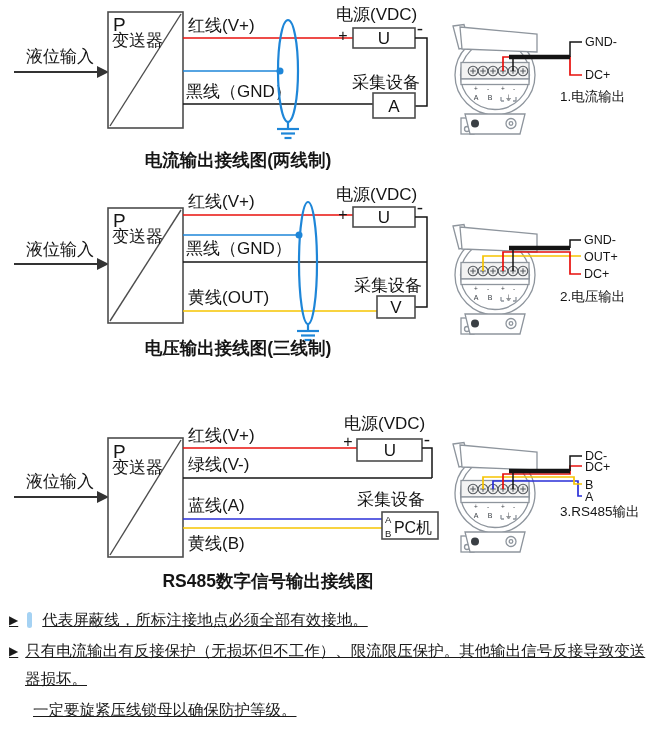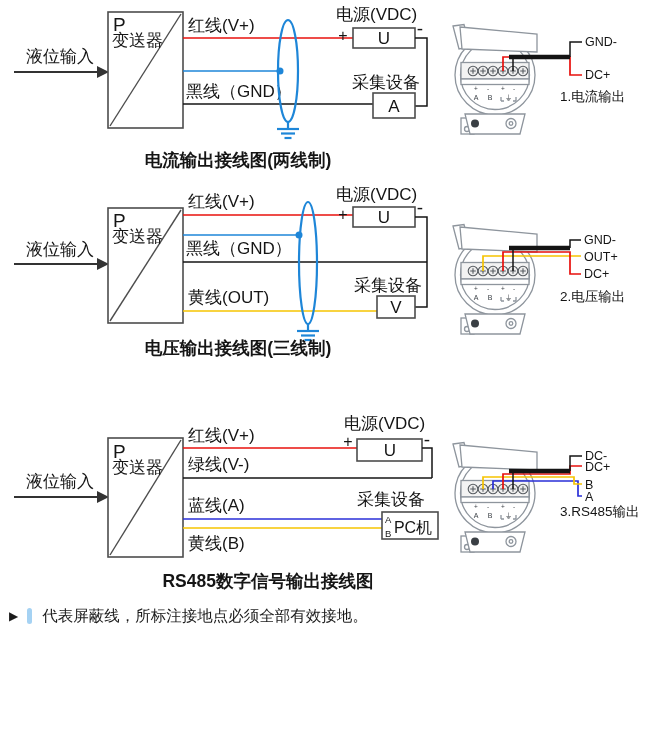--- a/index.html
+++ b/index.html
@@ -13,21 +13,21 @@
   .lbl{font-size:17px;}
   .small-lbl{font-size:12.5px;}
   .out-name{font-size:13.5px;}
   .cap{font-size:17.5px;font-weight:bold;}
   .unit{font-size:17px;}
   .pol{font-size:16px;}
   .dev{stroke:#8e959d;stroke-width:1.3;fill:none;}
   .devfill{fill:#fff;stroke:#8e959d;stroke-width:1.3;}
   .devtxt{font-size:6.5px;fill:#3c4147;}
   .notes{position:absolute;left:0;top:604px;width:650px;box-sizing:border-box;padding:2px 4px 0 4px;}
-  .notes p{margin:0 0 3px 0;font-size:15.5px;line-height:20px;padding-left:21px;text-indent:-16px;}
+  .notes p{margin:0 0 3px 0;font-size:15.5px;line-height:28px;padding-left:21px;text-indent:-16px;text-decoration:underline;}
   .notes p.cont{padding-left:29px;text-indent:0;}
   .mk{font-size:12px;margin-right:7px;vertical-align:1px;}
   .shield-bar{display:inline-block;width:5px;height:16px;background:#a5d2f3;border-radius:2.5px;margin:0 10px -3px 2px;}
 </style>
 </head>
 <body>
 
 <div class="page">
 <svg width="650" height="600" viewBox="0 0 650 600" xmlns="http://www.w3.org/2000/svg">
   <defs>
@@ -201,14 +201,16 @@
     <text class="small-lbl" x="585" y="489">B</text>
     <text class="small-lbl" x="585" y="501">A</text>
     <text class="out-name" x="560" y="516">3.RS485输出</text>
     <text class="cap" x="268" y="587" text-anchor="middle">RS485数字信号输出接线图</text>
   </g>
 </svg>
 
 
 <div class="notes">
   <p><span class="mk">▶</span><span class="shield-bar"></span><span>代表屏蔽线，所标注接地点必须全部有效接地。</span></p>
+  <p><span class="mk">▶</span><span>只有电流输出有反接保护（无损坏但不工作）、限流限压保护。其他输出信号反接导致变送器损坏。</span></p>
+  <p class="cont"><span>一定要旋紧压线锁母以确保防护等级。</span></p>
 </div>
 </div>
 
 </body></html>

